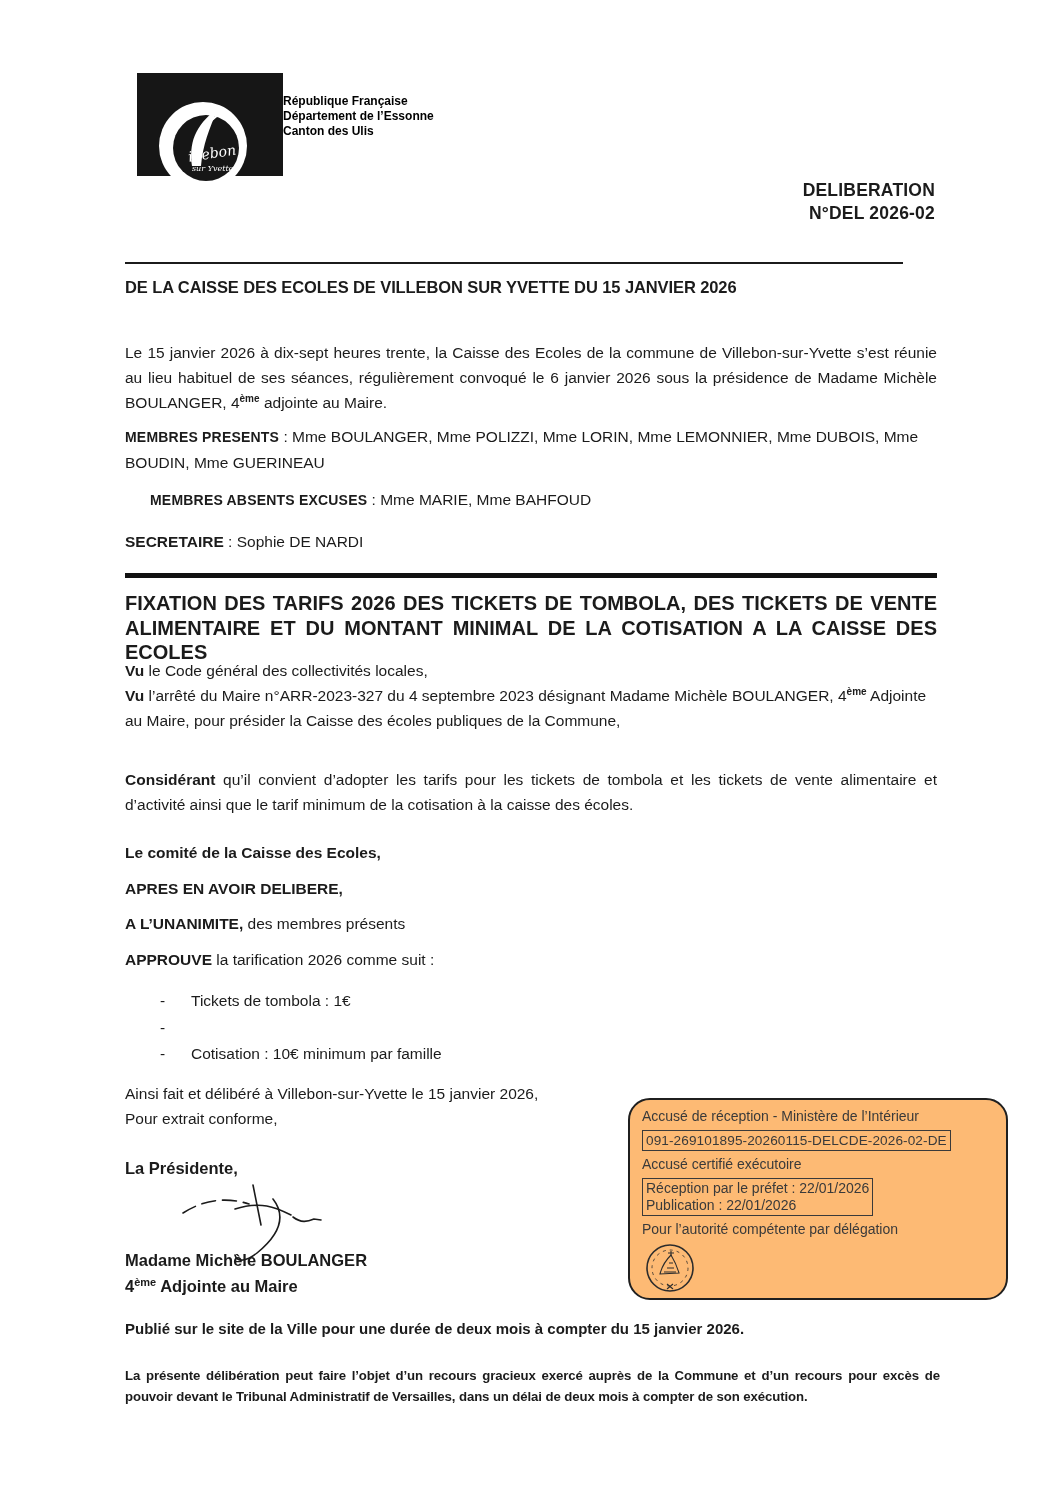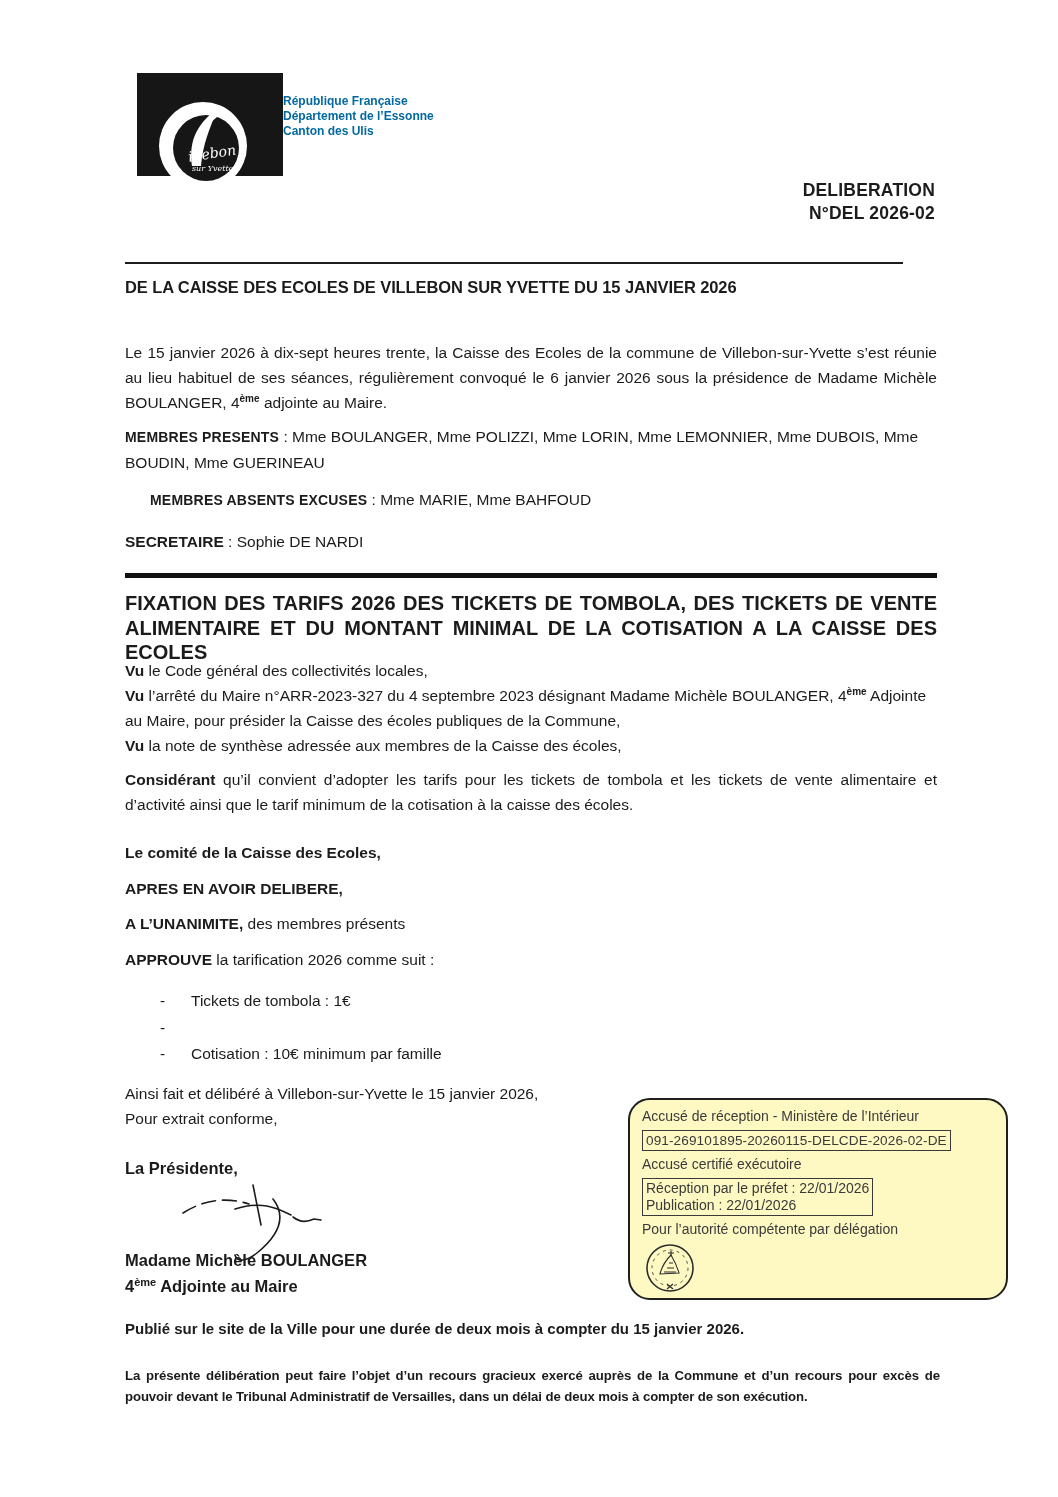--- a/index.html
+++ b/index.html
@@ -2,21 +2,21 @@
 <html><head>
 <meta charset="utf-8">
 <style>
   html,body{margin:0;padding:0;background:#ffffff;}
   body{
     width:1058px;height:1497px;position:relative;overflow:hidden;
     font-family:"Liberation Sans",sans-serif;color:#1b1b1b;
   }
   .abs{position:absolute;}
   
-  .region{left:283px;top:94px;font-size:12px;font-weight:bold;line-height:15px;color:#0369a1;}
+  .region{left:283px;top:94px;font-size:12px;font-weight:bold;line-height:15px;color:#000000;}
   .docref{left:600px;top:179px;width:335px;text-align:right;font-size:17.5px;font-weight:bold;line-height:23px;letter-spacing:.2px;}
   
   .rule-thin{left:125px;top:262px;width:778px;height:2px;background:#1b1b1b;}
   .rule-thick{left:125px;top:573px;width:812px;height:4.5px;background:#111;}
   
   .doc-title{left:125px;top:275px;width:812px;font-size:16.5px;font-weight:bold;line-height:24px;letter-spacing:-.1px;}
   
   .para{left:125px;width:812px;font-size:15.5px;line-height:25px;margin:0;}
   .just{text-align:justify;}
   .b{font-weight:bold;}
@@ -25,21 +25,21 @@
   
   .list{left:160px;top:988px;width:650px;font-size:15.5px;line-height:26.5px;}
   .list-row{display:flex;}
   .list-marker{width:31px;flex:none;}
   
   .sig{left:175px;top:1173px;}
   
   .stamp{
     left:628px;top:1098px;width:380px;height:202px;box-sizing:border-box;
     border:2.5px solid #1f1f1f;border-radius:22px;padding:7px 10px 4px 12px;
-    font-size:14px;color:#3a3a3a;line-height:17px;background:#fef9c3;
+    font-size:14px;color:#3a3a3a;line-height:17px;background:#fdba74;
   }
   .s-line{margin:1px 0 4px 0;white-space:nowrap;}
   .s-box{display:inline-block;border:1.2px solid #3a3a3a;padding:1px 3px;margin:1px 0 4px 0;white-space:nowrap;}
   .s-id{font-size:13.6px;letter-spacing:.1px;}
   
   .published{left:125px;top:1320px;width:812px;font-size:15px;font-weight:bold;margin:0;}
   .legal{left:125px;top:1366px;width:815px;font-size:13.2px;font-weight:bold;line-height:20.5px;letter-spacing:-.1px;margin:0;}
 </style>
 </head>
 <body>
@@ -79,21 +79,20 @@
 
 <p class="abs para" style="top:529px;"><span class="b" style="font-size:15.5px;">SECRETAIRE</span><span> : </span><span>Sophie DE NARDI</span></p>
 
 <div class="abs rule-thick"></div>
 
 <p class="abs para just b" style="top:591px;font-size:20px;line-height:24.5px;">FIXATION DES TARIFS 2026 DES TICKETS DE TOMBOLA, DES TICKETS DE VENTE ALIMENTAIRE ET DU MONTANT MINIMAL DE LA COTISATION A LA CAISSE DES ECOLES</p>
 
 <div class="abs para" style="top:658px;">
   <div><span class="b">Vu</span><span> le Code général des collectivités locales,</span></div>
   <div><span class="b">Vu</span><span> l’arrêté du Maire n°ARR-2023-327 du 4 septembre 2023 désignant Madame Michèle BOULANGER, 4</span><sup>ème</sup><span> Adjointe au Maire, pour présider la Caisse des écoles publiques de la Commune,</span></div>
-  <div><span class="b">Vu</span><span> la note de synthèse adressée aux membres de la Caisse des écoles,</span></div>
 </div>
 
 <p class="abs para just" style="top:767px;"><span class="b">Considérant</span><span> qu’il convient d’adopter les tarifs pour les tickets de tombola et les tickets de vente alimentaire et d’activité ainsi que le tarif minimum de la cotisation à la caisse des écoles.</span></p>
 
 <p class="abs para b" style="top:840px;">Le comité de la Caisse des Ecoles,</p>
 <p class="abs para b" style="top:876px;">APRES EN AVOIR DELIBERE,</p>
 <p class="abs para" style="top:911px;"><span class="b">A L’UNANIMITE,</span><span> des membres présents</span></p>
 <p class="abs para" style="top:947px;"><span class="b">APPROUVE</span><span> la tarification 2026 comme suit :</span></p>
 
 <div class="abs list">

